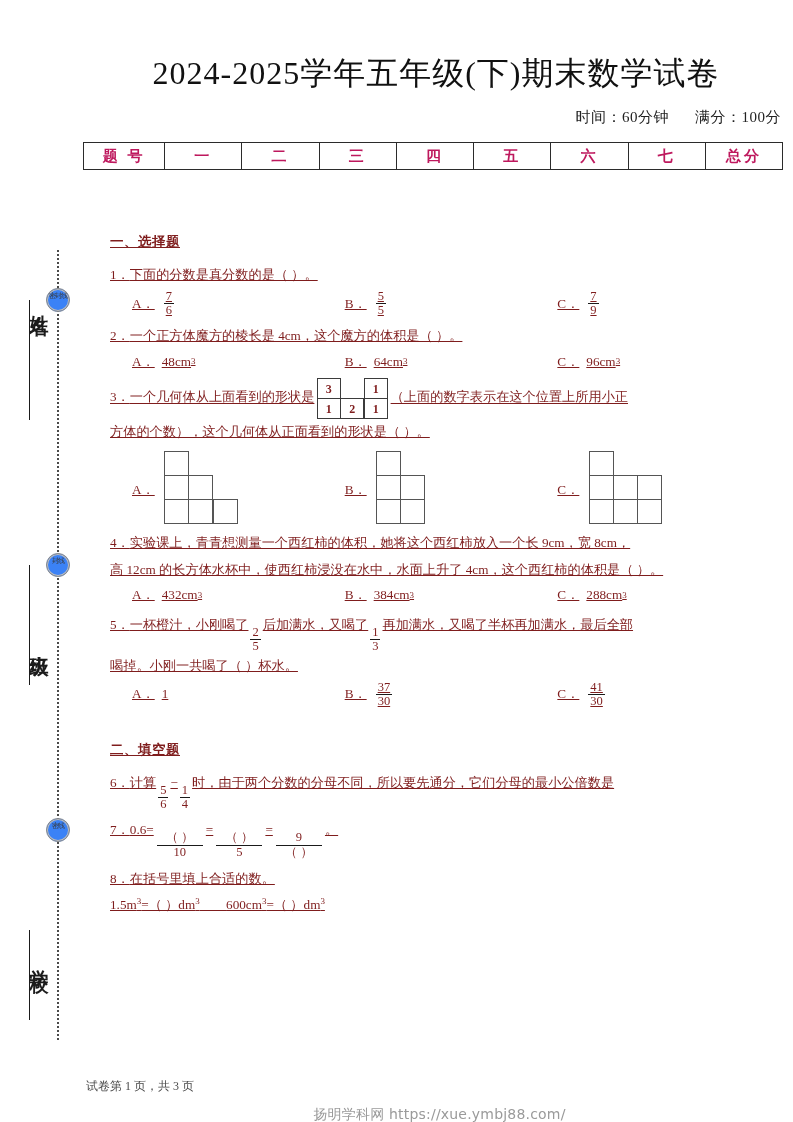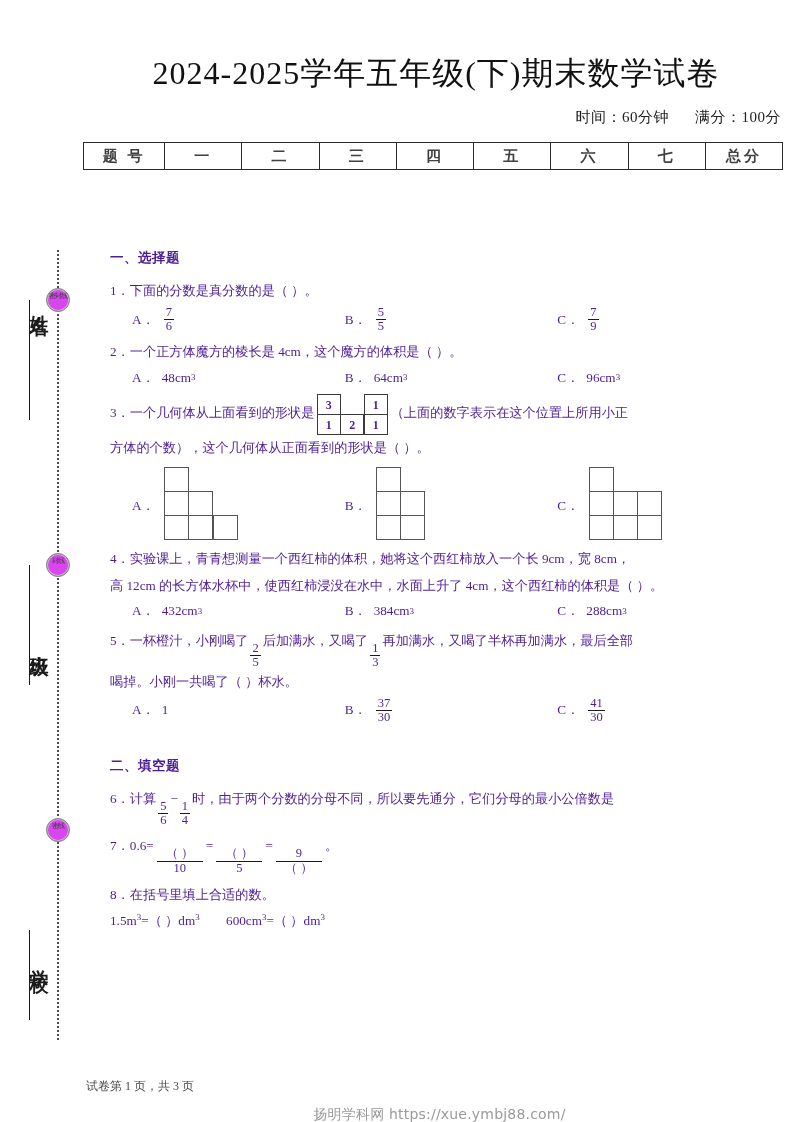--- a/index.html
+++ b/index.html
@@ -31,21 +31,21 @@
     width: 0;
     height: 790px;
     border-left: 2px dotted #4a4a4a;
   }
   .seal-mark {
     position: absolute;
     left: 46px;
     width: 24px;
     height: 24px;
     border-radius: 50%;
-    background: #d946ef;
+    background: #3b82f6;
     border: 1px solid #8a8a8a;
     box-shadow: inset 0 0 0 1px #bdbdbd;
     font-size: 7px;
     line-height: 8px;
     color: #3a3a3a;
     text-align: center;
     letter-spacing: -1px;
     padding-top: 3px;
     box-sizing: border-box;
     font-family: "DejaVu Sans", sans-serif;
@@ -121,33 +121,34 @@
     border-collapse: collapse;
     table-layout: fixed;
   }
   .score-table td {
     border: 1.4px solid #2b2b2b;
     height: 24px;
     text-align: center;
     font-size: 15px;
     font-weight: bold;
     letter-spacing: 3px;
-    color: #404040;
+    color: #be185d;
   }
   .score-table td.lab { width: 78px; }
 
   
   .body-area {
     position: absolute;
     left: 24px;
-    top: 248px;
+    top: 232px;
     width: 660px;
     font-size: 13.2px;
     line-height: 1.55;
-    color: #4c1d95;
+    color: #7f1d1d;
+    text-decoration: underline;
   }
   .sec-head {
     font-weight: bold;
     font-size: 13.5px;
     letter-spacing: 0.5px;
     margin: 0 0 9px 0;
   }
   .q { margin: 0 0 6px 0; }
   .q-line { display: block; line-height: 2.0; }
   .opts {

